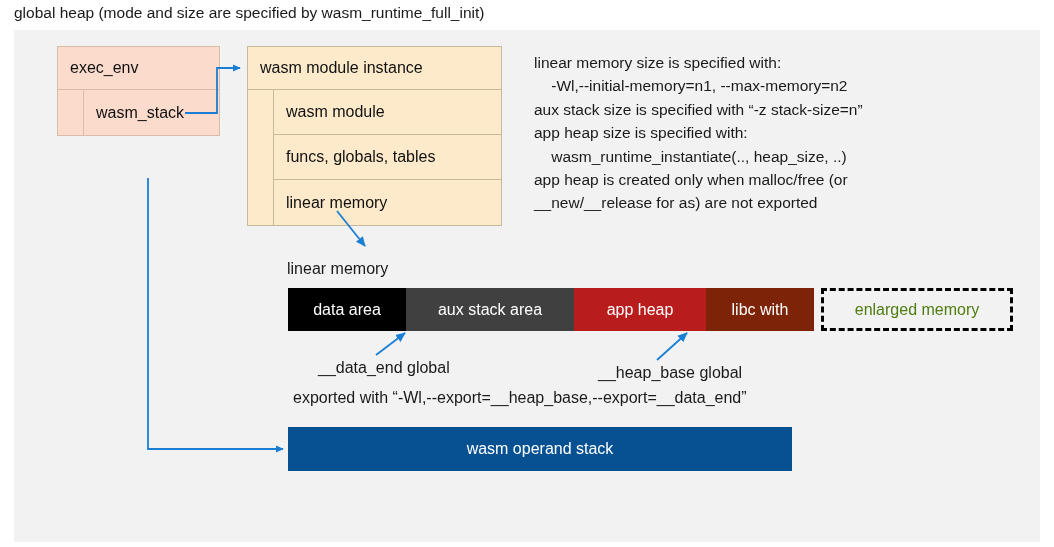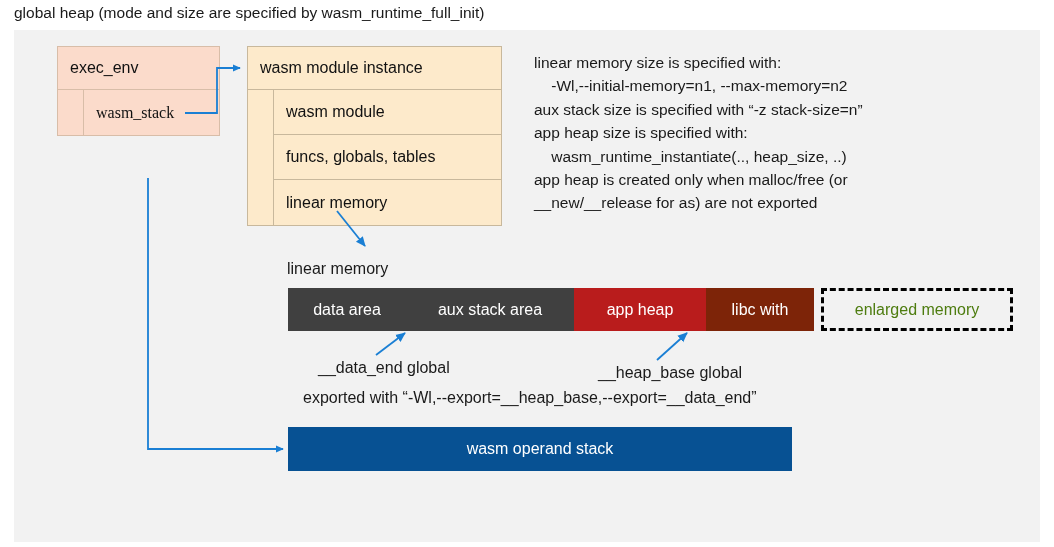--- a/index.html
+++ b/index.html
@@ -106,21 +106,21 @@
 
   <div class="title">global heap (mode and size are specified by wasm_runtime_full_init)</div>
 
   <div class="panel"></div>
 
   <div class="sbox exec" style="left:27px;top:46px;width:193px;padding-left:30px;">
     <div class="hdr" style="height:44px;">exec_env</div>
     <div class="body">
       <div class="gutter"></div>
       <div class="rows">
-        <div class="row" style="height:45px;font-family:Liberation Serif, serif;">wasm_stack</div>
+        <div class="row" style="height:45px;">wasm_stack</div>
       </div>
     </div>
   </div>
 
   <div class="sbox mod" style="left:247px;top:46px;width:255px;">
     <div class="hdr" style="height:44px;">wasm module instance</div>
     <div class="body">
       <div class="gutter"></div>
       <div class="rows">
         <div class="row" style="height:45px;">wasm module</div>
@@ -134,30 +134,30 @@
     -Wl,--initial-memory=n1, --max-memory=n2
 aux stack size is specified with “-z stack-size=n”
 app heap size is specified with:
     wasm_runtime_instantiate(.., heap_size, ..)
 app heap is created only when malloc/free (or
 __new/__release for as) are not exported</div>
 
   <div class="lm-label" style="left:287px;top:260px;">linear memory</div>
 
   <div class="memstrip" style="left:288px;top:288px;">
-    <div class="seg" style="width:118px;background:#404040;">data area</div>
+    <div class="seg" style="width:118px;background:#000000;">data area</div>
     <div class="seg" style="width:168px;background:#404040;">aux stack area</div>
     <div class="seg" style="width:132px;background:#b91c1c;">app heap</div>
     <div class="seg" style="width:108px;background:#7d2408;">libc with</div>
     <div class="seg dashed" style="width:192px;">enlarged memory</div>
   </div>
 
   <div class="cap" style="left:318px;top:359px;">__data_end global</div>
   <div class="cap" style="left:598px;top:364px;">__heap_base global</div>
-  <div class="cap" style="left:303px;top:389px;">exported with “-Wl,--export=__heap_base,--export=__data_end”</div>
+  <div class="cap" style="left:293px;top:389px;">exported with “-Wl,--export=__heap_base,--export=__data_end”</div>
 
   <div class="opstack" style="left:288px;top:427px;width:504px;height:44px;background:#075193;">wasm operand stack</div>
 
 
   <svg class="overlay" viewBox="0 0 1054 547">
     <defs>
       <marker id="ah" markerWidth="9" markerHeight="9" refX="7.5" refY="4" orient="auto" markerUnits="userSpaceOnUse">
         <path d="M0,0.4 L8.4,4 L0,7.6 Z" fill="#1a7fd4"></path>
       </marker>
       <marker id="ah2" markerWidth="11" markerHeight="11" refX="9" refY="5" orient="auto" markerUnits="userSpaceOnUse">

